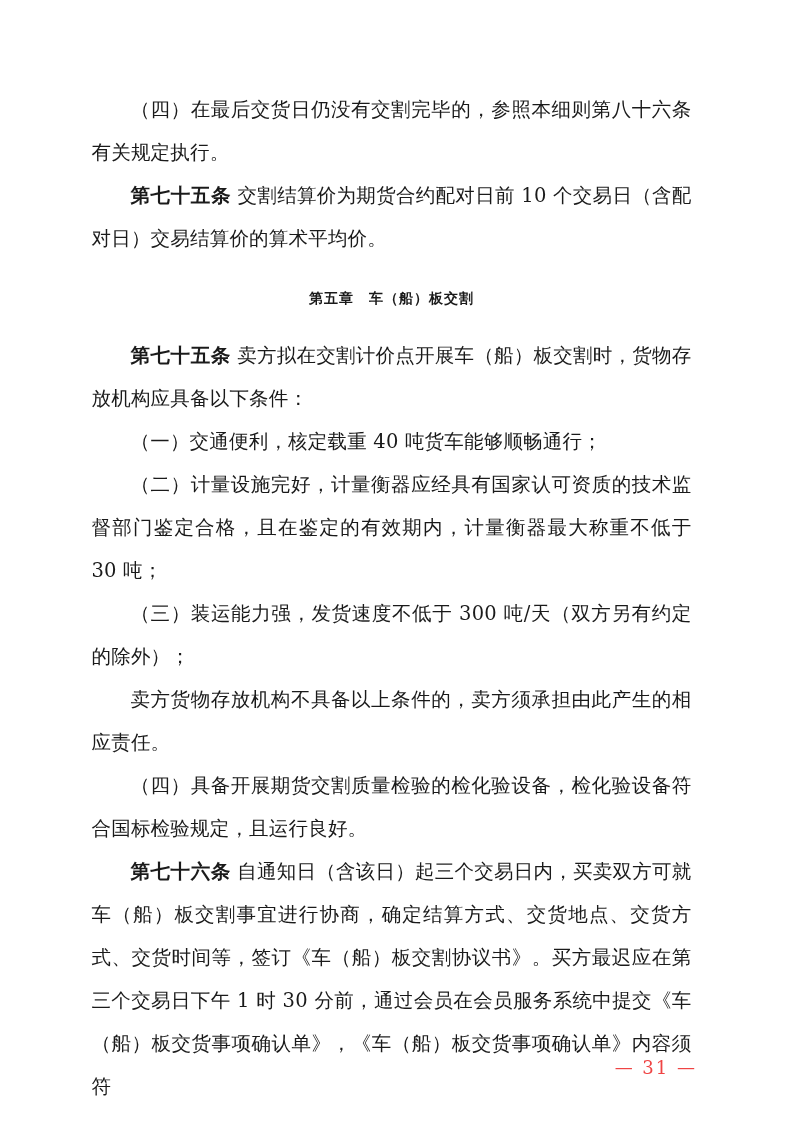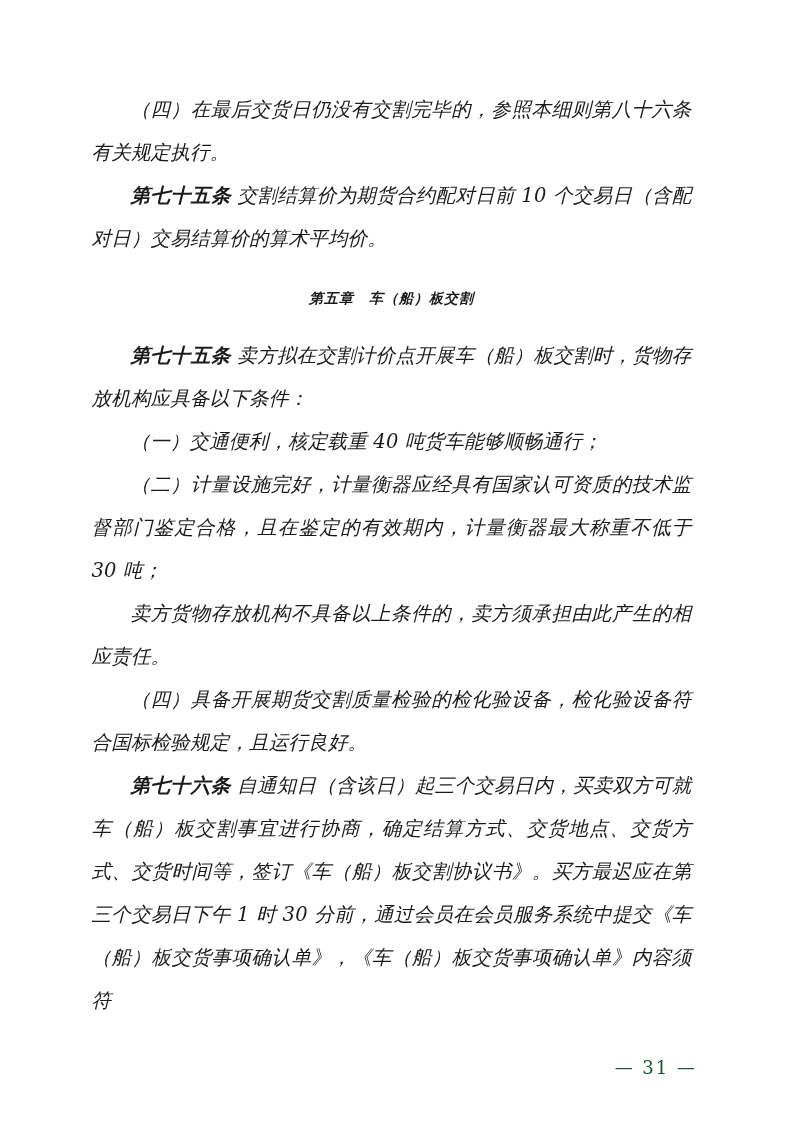--- a/index.html
+++ b/index.html
@@ -19,21 +19,20 @@
     left: 0;
     top: 0;
     width: 793px;
     height: 1122px;
     box-sizing: border-box;
     padding: 88px 100px 40px 90px;
   }
   .content {
     width: 600px;
     margin: 0 auto;
-    font-style: italic;
   }
   .para {
     font-size: 19.5px;
     line-height: 43px;
     text-align: justify;
     text-justify: inter-ideograph;
     margin: 0 0 0 0;
     letter-spacing: 0.2px;
   }
   .indent {
@@ -50,21 +49,21 @@
   .art-label {
     font-weight: bold;
     letter-spacing: 0.5px;
   }
   .footer {
     position: absolute;
     right: 96px;
     bottom: 44px;
     font-size: 18px;
     letter-spacing: 2px;
-    color: #14532d;
+    color: #ef4444;
     font-family: "DejaVu Serif", "Liberation Serif", serif;
   }
 </style>
 </head>
 <body>
 
 <div class="page">
   <div class="content">
 
     <p class="para indent">（四）在最后交货日仍没有交割完毕的，参照本细则第八十六条有关规定执行。</p>
@@ -76,20 +75,21 @@
     <h2 class="chapter-heading">第五章　车（船）板交割</h2>
 
     <p class="para indent">
       <span class="art-label">第七十五条</span><span> 卖方拟在交割计价点开展车（船）板交割时，货物存放机构应具备以下条件：</span>
     </p>
 
     <p class="para indent">（一）交通便利，核定载重 40 吨货车能够顺畅通行；</p>
 
     <p class="para indent">（二）计量设施完好，计量衡器应经具有国家认可资质的技术监督部门鉴定合格，且在鉴定的有效期内，计量衡器最大称重不低于 30 吨；</p>
 
+    <p class="para indent">（三）装运能力强，发货速度不低于 300 吨/天（双方另有约定的除外）；</p>
 
     <p class="para indent">卖方货物存放机构不具备以上条件的，卖方须承担由此产生的相应责任。</p>
 
     <p class="para indent">（四）具备开展期货交割质量检验的检化验设备，检化验设备符合国标检验规定，且运行良好。</p>
 
     <p class="para indent">
       <span class="art-label">第七十六条</span><span> 自通知日（含该日）起三个交易日内，买卖双方可就车（船）板交割事宜进行协商，确定结算方式、交货地点、交货方式、交货时间等，签订《车（船）板交割协议书》。买方最迟应在第三个交易日下午 1 时 30 分前，通过会员在会员服务系统中提交《车（船）板交货事项确认单》，《车（船）板交货事项确认单》内容须符</span>
     </p>
 
   </div>

